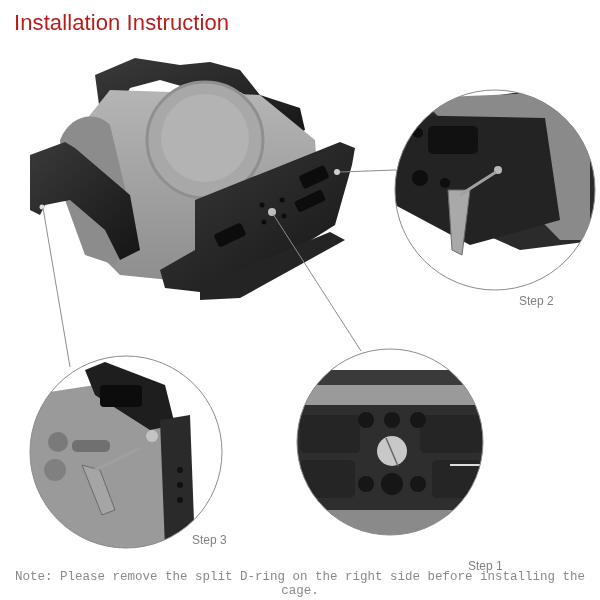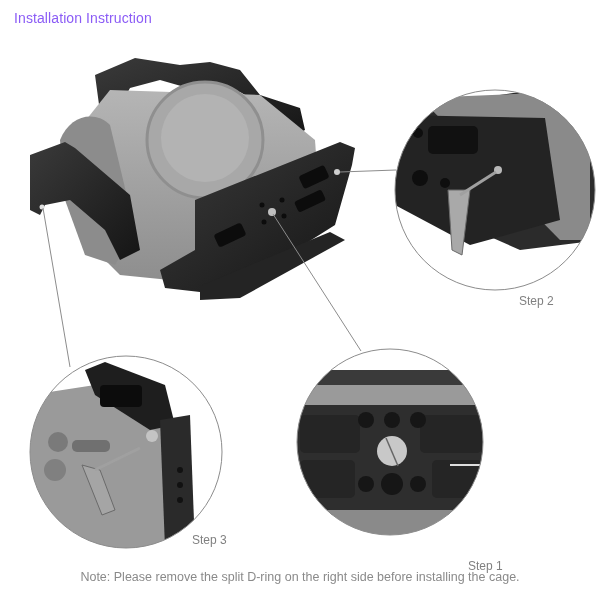--- a/index.html
+++ b/index.html
@@ -1,19 +1,19 @@
 <!DOCTYPE html>
 <html><head>
 <meta charset="utf-8">
 <style>
   * { box-sizing: border-box; margin: 0; padding: 0; }
   html, body { width: 600px; height: 600px; background: #ffffff; overflow: hidden; }
   body { position: relative; font-family: "Liberation Sans", "DejaVu Sans", sans-serif; color: #7a7a7a; }
-  .title { position: absolute; left: 14px; top: 10px; font-size: 14px; color: #8b5cf6; letter-spacing: 0.1px; }
-  .note { position: absolute; left: 0; width: 600px; top: 570px; text-align: center; font-size: 12.5px; color: #8a8a8a; }
+  .title { position: absolute; left: 14px; top: 10px; font-size: 22px; color: #b91c1c; letter-spacing: 0.1px; }
+  .note { position: absolute; left: 0; width: 600px; top: 570px; text-align: center; font-size: 12.5px; color: #8a8a8a; font-family: Liberation Mono, monospace; }
   .step-label { position: absolute; font-size: 12px; color: #808080; }
   svg.stage { position: absolute; left: 0; top: 0; width: 600px; height: 600px; }
 </style>
 </head>
 <body>
 
 <div class="title">Installation Instruction</div>
 
 <svg class="stage" viewBox="0 0 600 600">
   <defs>

